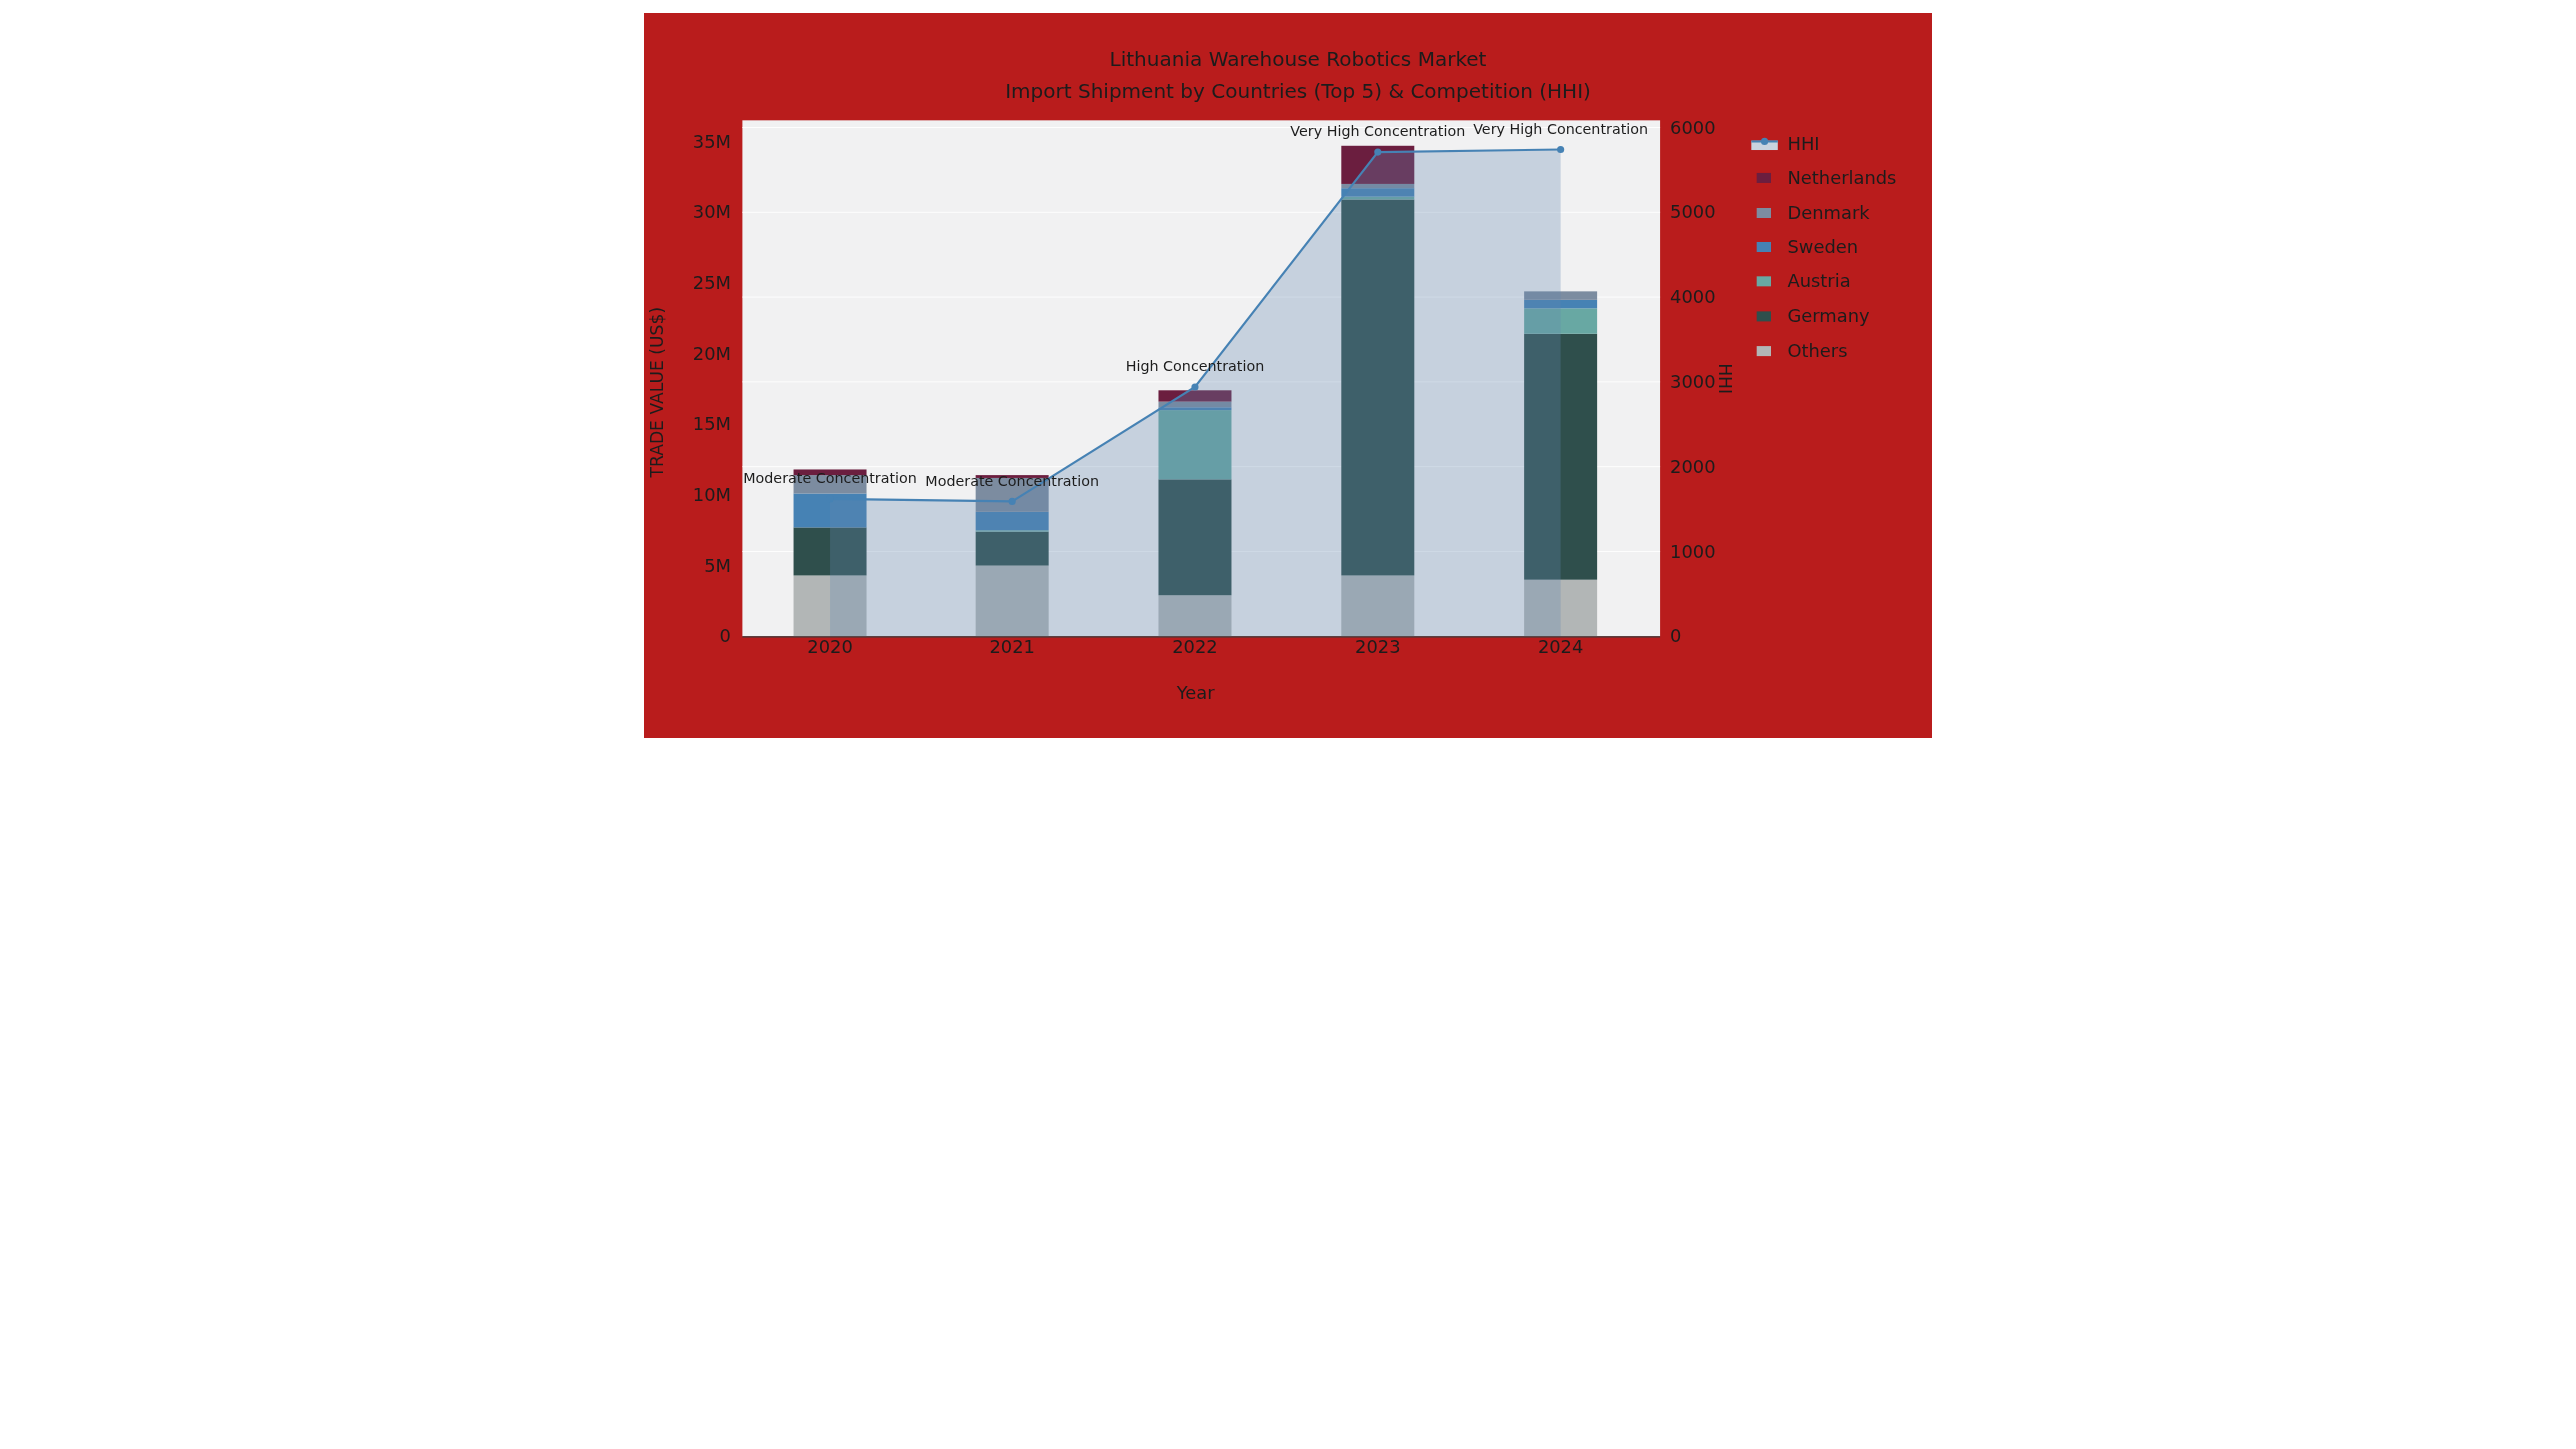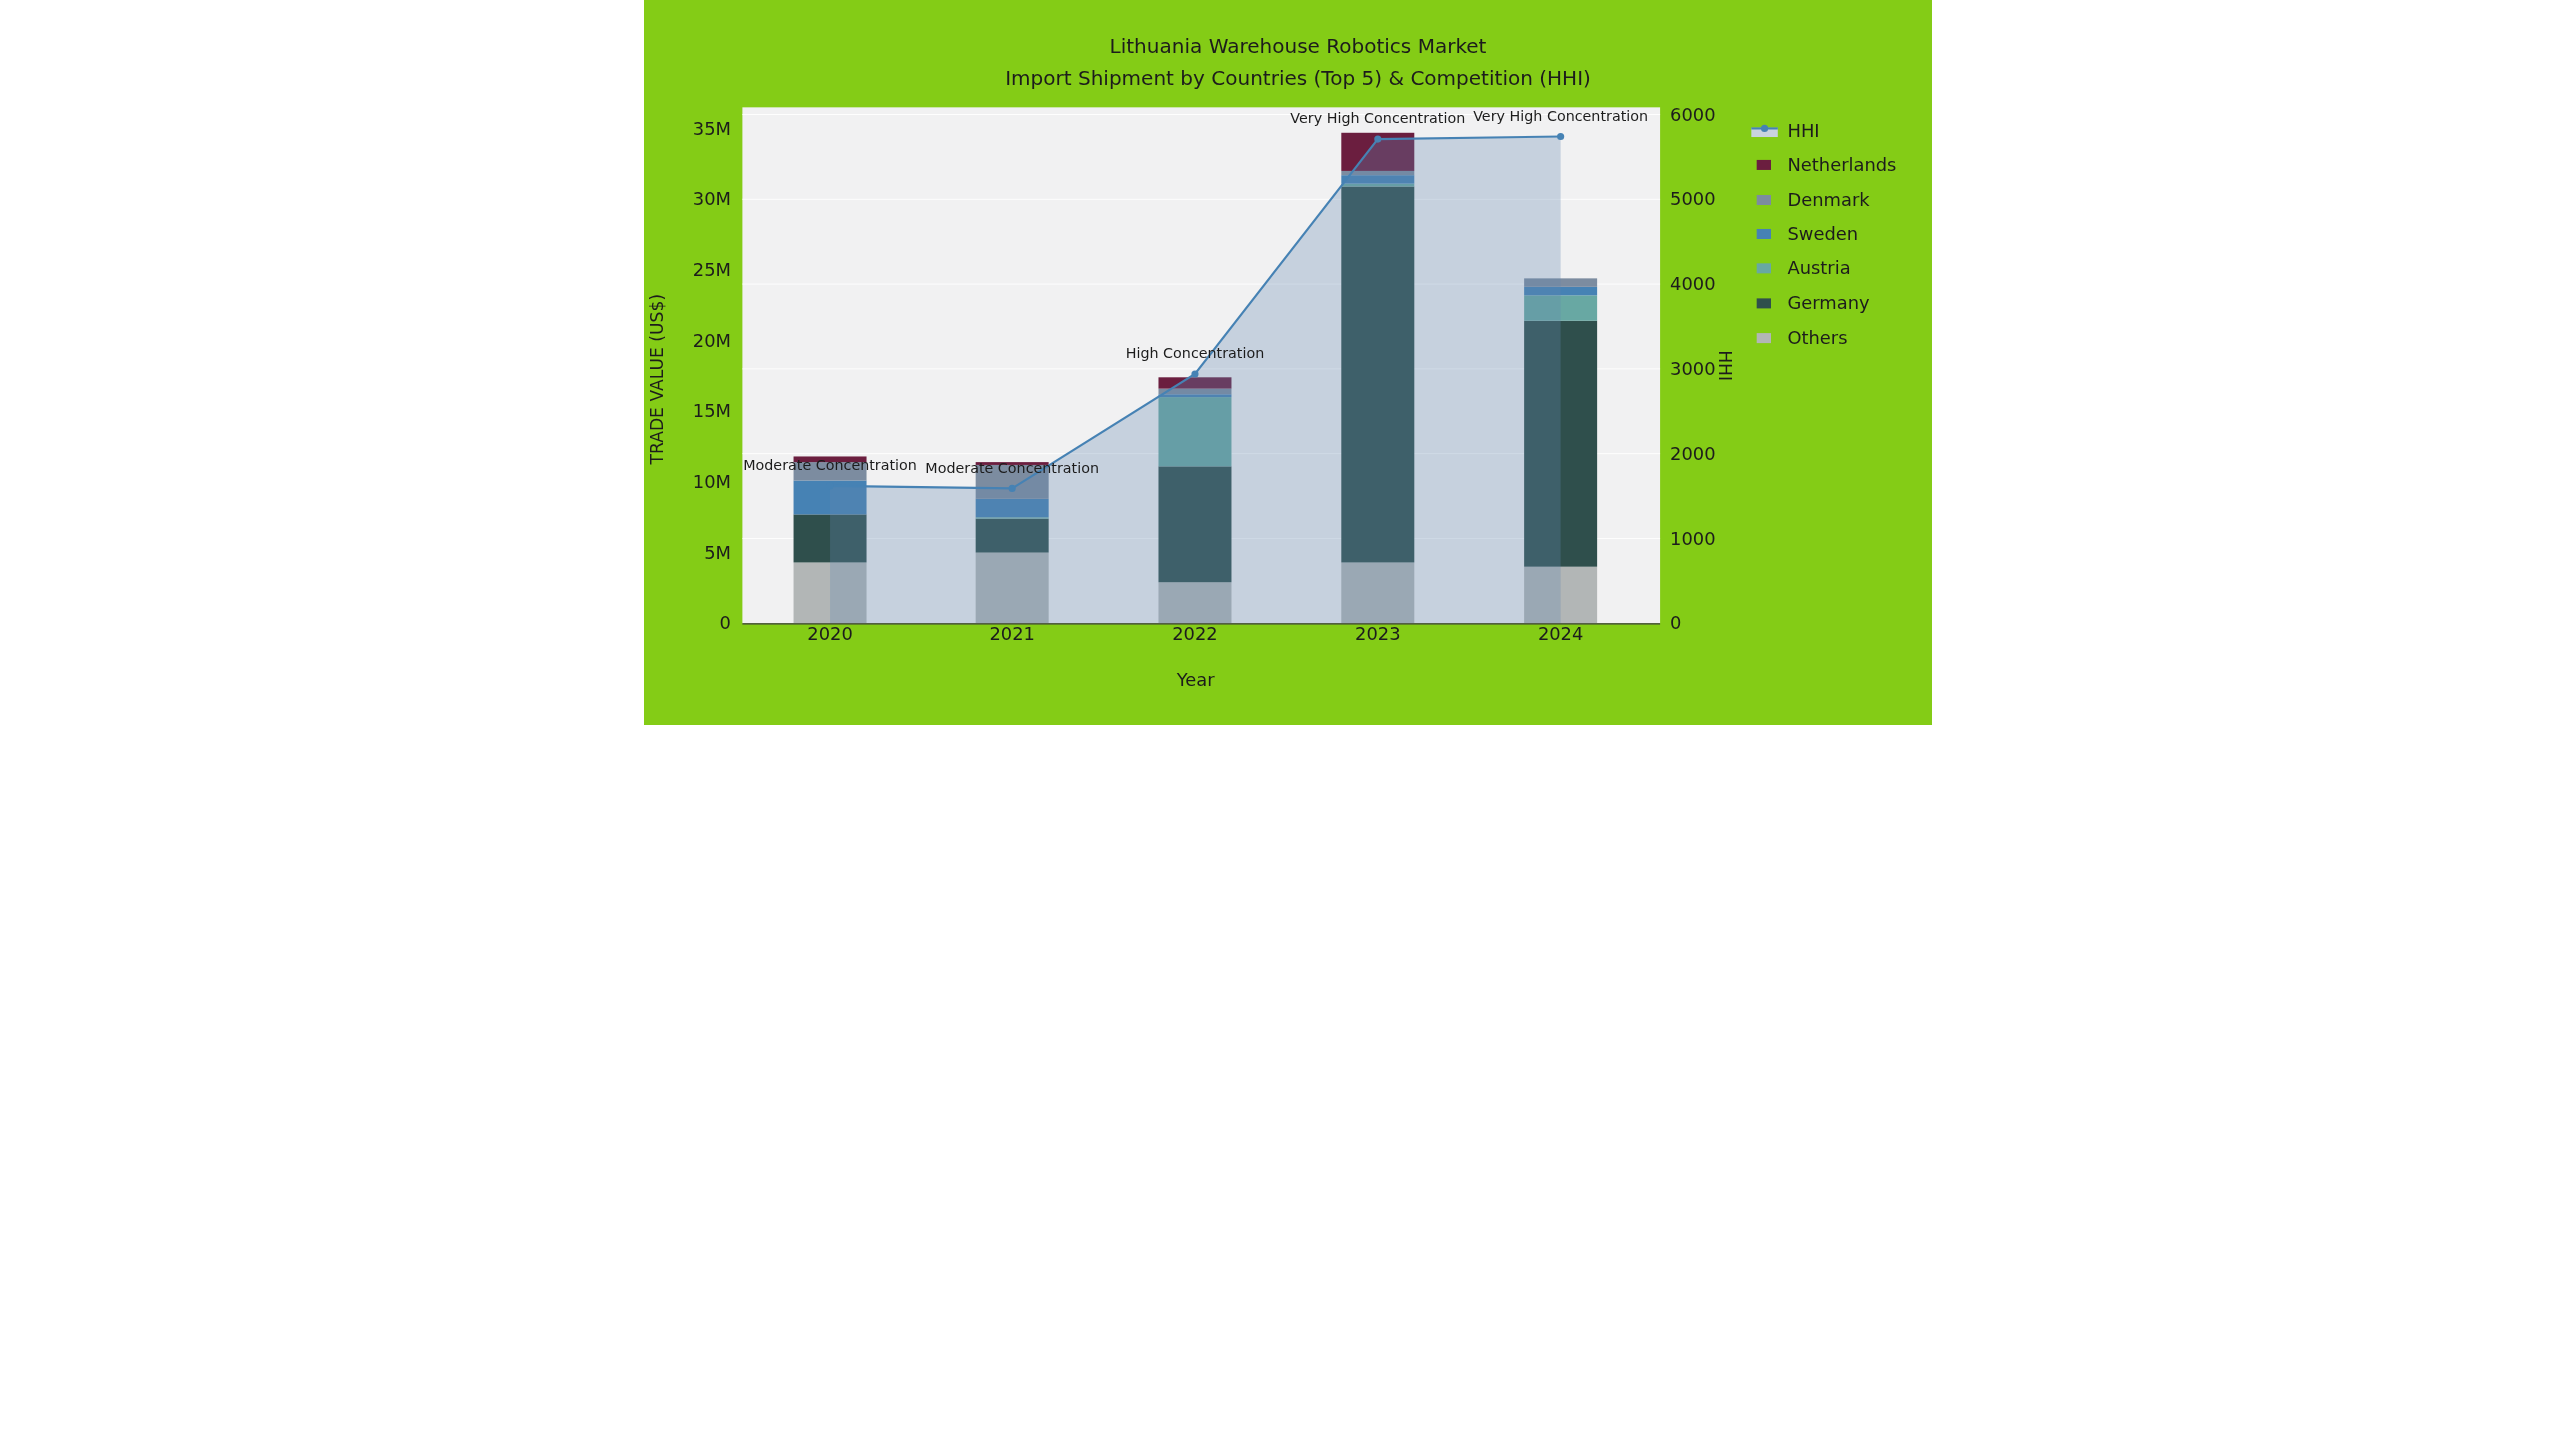--- a/index.html
+++ b/index.html
@@ -3,22 +3,22 @@
 <meta charset="utf-8">
 <style>
   html, body {
     margin: 0;
     padding: 0;
     background: #ffffff;
     font-family: "DejaVu Sans", "Liberation Sans", sans-serif;
   }
   .figure {
     width: 1288px;
-    margin: 0 auto;
-    background: #84cc16;
+    margin: 13px auto;
+    background: #b91c1c;
   }
   .figure svg { display: block; width: 100%; height: auto; }
   text { fill: #1c1c1c; }
 </style>
 </head>
 <body>
 
 <div class="figure">
   <svg id="chart" viewBox="0 0 3600 2025" xmlns="http://www.w3.org/2000/svg">
 

